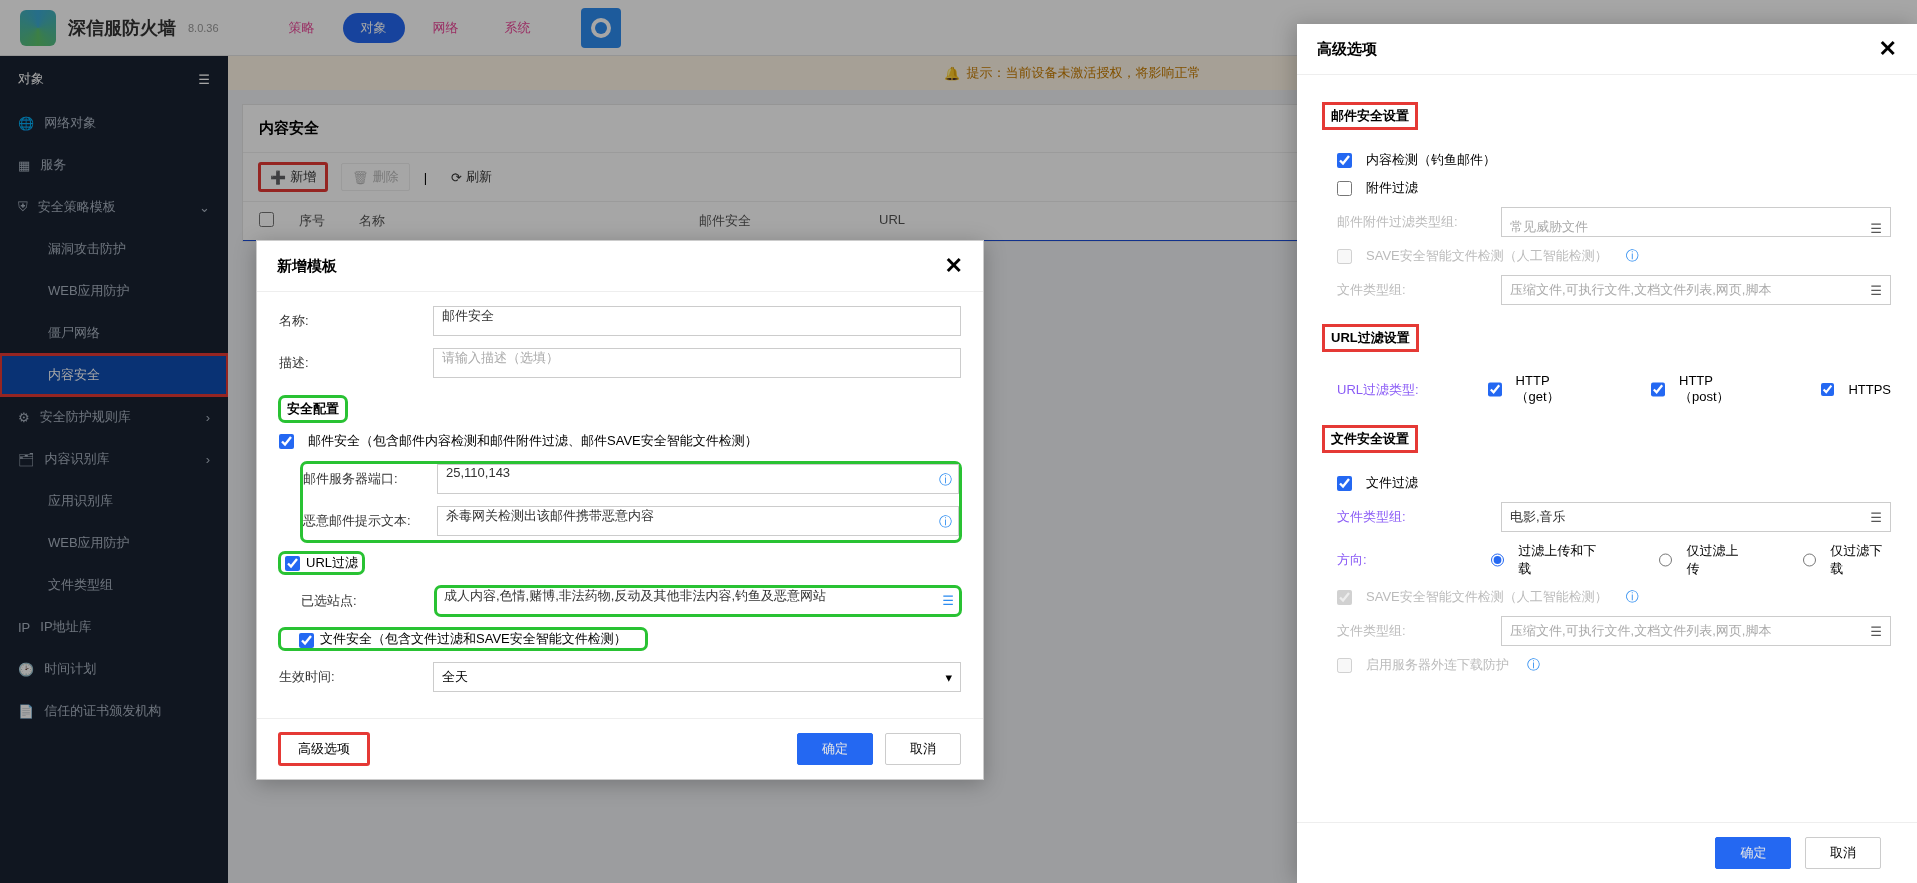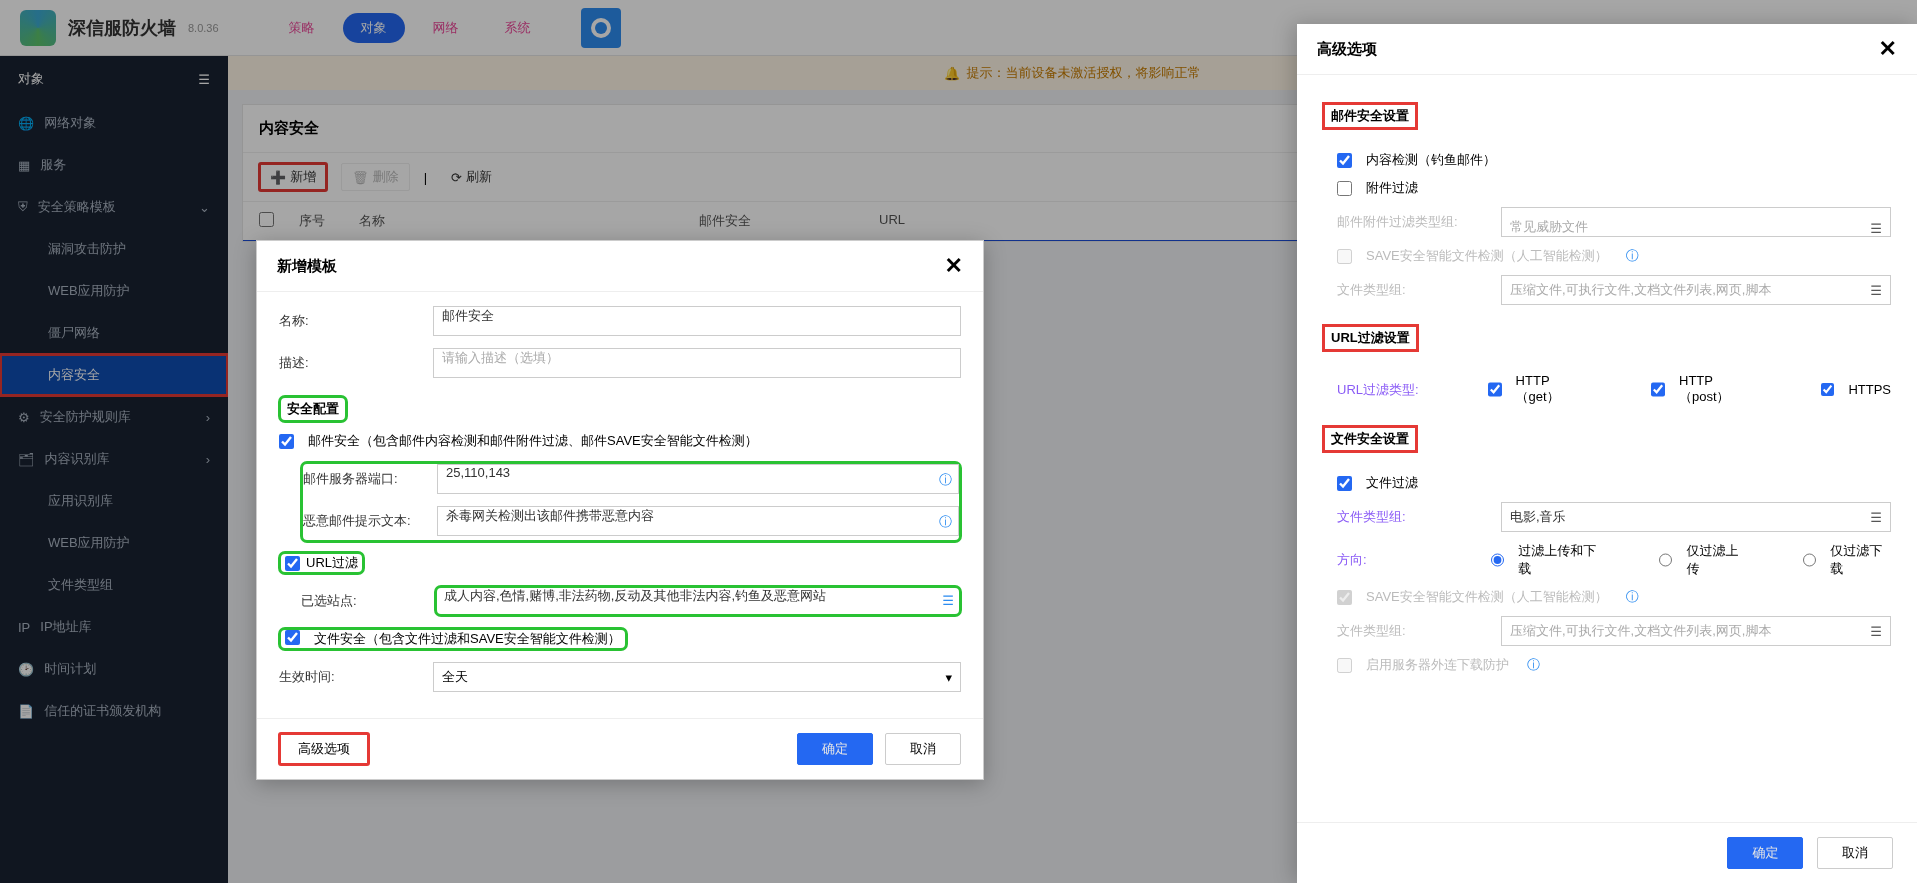--- a/index.html
+++ b/index.html
@@ -48,21 +48,21 @@
 .btn{padding:6px 24px;border:1px solid #ccc;background:#fff;cursor:pointer;border-radius:2px}
 .btn.primary{background:#2468f2;color:#e5e5e5;border-color:#2468f2}
 .btn.adv{padding:6px 18px}
 .drawer{position:absolute;right:0;top:24px;width:620px;height:calc(100% - 24px);background:#fff;box-shadow:-4px 0 20px rgba(0,0,0,.2);z-index:30}
 .drawer-body{padding:18px 26px;height:calc(100% - 120px);overflow:auto}
 .drawer-sec{font-weight:700;padding:4px 8px;display:inline-block;margin:10px 0 12px}
 .drow{display:flex;align-items:center;gap:14px;margin:10px 0 10px 14px}
 .dlabel{width:150px;color:#8b5cf6}
 .disabled-txt{color:#bbb}
 .radio{width:14px;height:14px;accent-color:#2468f2}
-.drawer-ftr{position:absolute;bottom:0;left:0;right:0;border-top:1px solid #eee;padding:14px 24px;text-align:right}
+.drawer-ftr{position:absolute;bottom:0;left:0;right:0;border-top:1px solid #eee;padding:14px 36px;text-align:right}
 .list-icon{margin-left:auto;color:#555;cursor:pointer}
 .finput-text{color:#333}
 .finput-placeholder{color:#aaa}
 .bell{color:#c77c00}
 </style>
 </head>
 <body>
 
 <div class="topbar">
   <div class="logo"></div>
@@ -201,21 +201,21 @@
         </span>
       </div>
     <div class="frow" style="margin-left:22px">
         <span class="flabel" style="width:120px">已选站点:</span>
         <div class="finput with-icon hl-green">
           <span class="finput-text" style="white-space:nowrap;overflow:hidden;text-overflow:ellipsis;display:block">成人内容,色情,赌博,非法药物,反动及其他非法内容,钓鱼及恶意网站</span>
           <span class="info">☰</span>
         </div>
       </div>
     <div class="frow">
-        <span class="hl-green" style="display:inline-flex;align-items:flex-start;gap:14px;padding:2px 6px">
+        <span class="hl-green" style="display:inline-flex;align-items:flex-end;gap:6px;padding:2px 20px">
           <input type="checkbox" class="chk" checked="" style="">
           <span>文件安全（包含文件过滤和SAVE安全智能文件检测）</span>
         </span>
       </div>
     <div class="frow">
         <span class="flabel">生效时间:</span>
         <div class="finput" style="display:flex;align-items:center;justify-content:space-between">
           <span>全天</span>
           <span>▾</span>
         </div>

